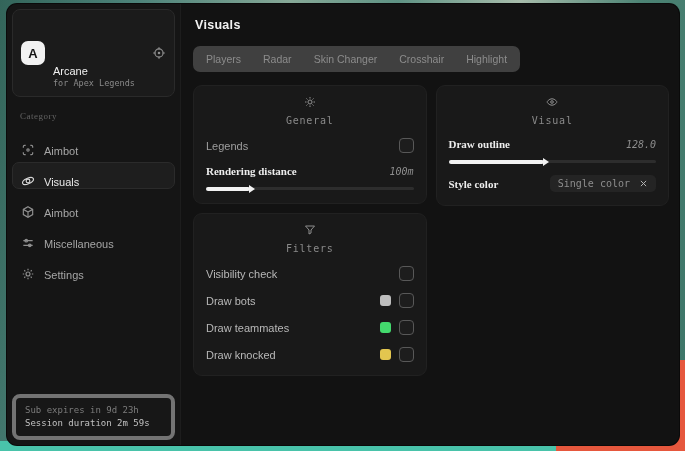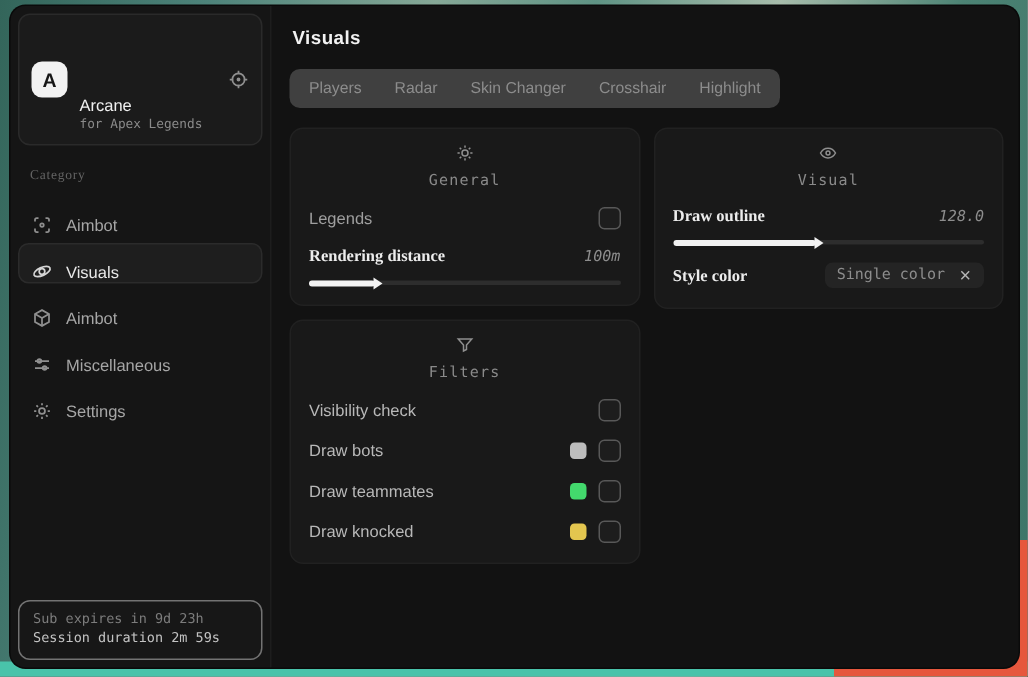--- a/index.html
+++ b/index.html
@@ -16,21 +16,21 @@
   .logo{width:24px;height:24px;background:#f2f2f2;color:#161616;border-radius:7px;display:flex;align-items:center;justify-content:center;font-weight:bold;font-size:13px;}
   .brand-text{flex:1;min-width:0;}
   .brand-name{color:#f0f0f0;font-size:11px;font-weight:normal;line-height:13px;margin-top:48px;}
   .brand-sub{color:#8a8a8a;font-size:8.5px;font-family:"DejaVu Sans Mono",monospace;line-height:11px;}
   .icon{display:inline-flex;align-items:center;justify-content:center;color:#8f8f8f;flex:none;}
   .category{color:#636363;font-size:9px;font-family:Liberation Serif, serif;letter-spacing:.5px;margin:14px 0 8px 8px;}
   .nav-item{display:flex;align-items:flex-end;gap:9px;height:25px;padding:0 8px;margin:2px 0;border-radius:7px;color:#a6a6a6;font-size:11px;cursor:pointer;border:1px solid transparent;}
   .nav-item.active{background:#1e1e1e;border-color:#2b2b2b;color:#e9e9e9;}
   .nav-item.active .icon{color:#d5d5d5;}
   .spacer{flex:1;}
-  .session-card{border:1px solid #737373;background:#171717;border-radius:8px;padding:6px 9px;font-family:"DejaVu Sans Mono",monospace;margin-top:44px;}
+  .session-card{border:4px solid #737373;background:#171717;border-radius:8px;padding:6px 9px;font-family:"DejaVu Sans Mono",monospace;margin-top:44px;}
   .session-l1{color:#7c7c7c;font-size:9px;line-height:13px;}
   .session-l2{color:#c3c3c3;font-size:9px;line-height:13px;}
   
   .main{flex:1;padding:12px 10px 10px 12px;box-sizing:border-box;display:flex;flex-direction:column;}
   .page-title{color:#f2f2f2;font-size:12.5px;font-weight:bold;letter-spacing:.3px;margin:2px 0 0 2px;}
   .tabs{display:inline-flex;align-self:flex-start;background:#404040;border-radius:7px;padding:3px;margin-top:14px;gap:2px;justify-content:space-between;}
   .tab{font-size:10.5px;color:#8c8c8c;padding:4px 10px;border-radius:5px;cursor:pointer;white-space:nowrap;}
   .tab.active{background:#2e2e2e;color:#f0f0f0;}
   .content{display:flex;gap:9px;margin-top:13px;align-items:flex-start;}
   .col{flex:1;display:flex;flex-direction:column;gap:9px;min-width:0;}

